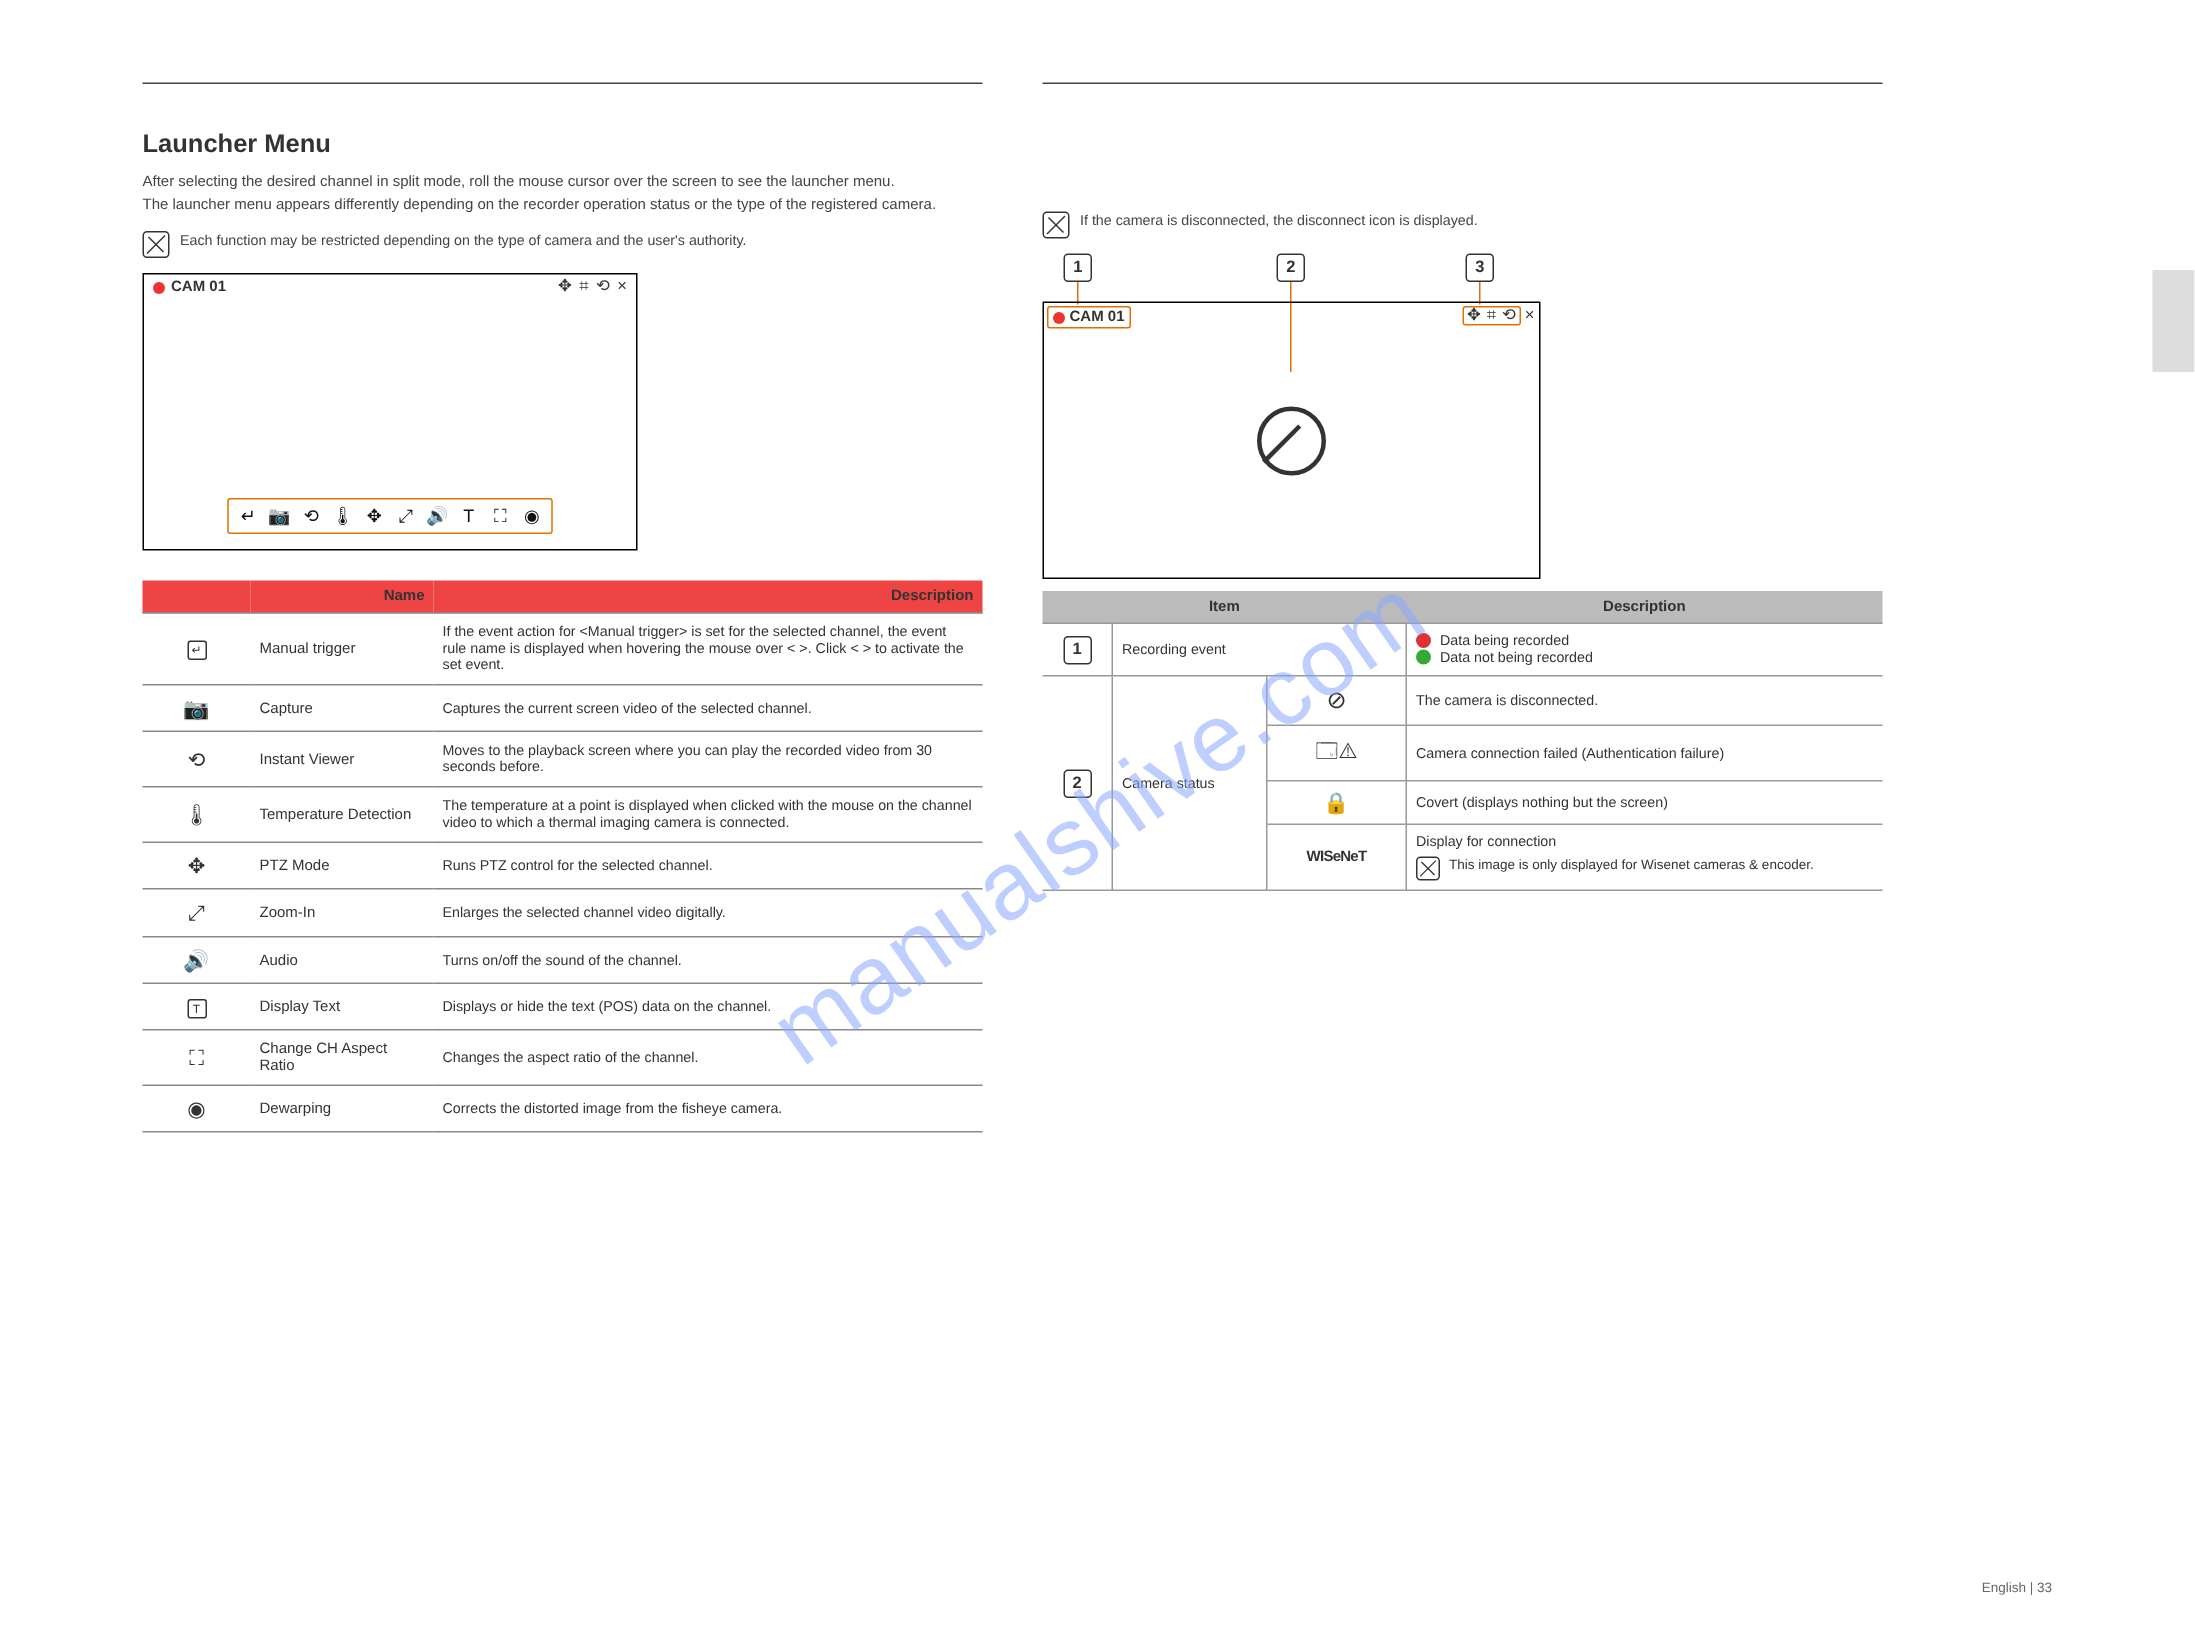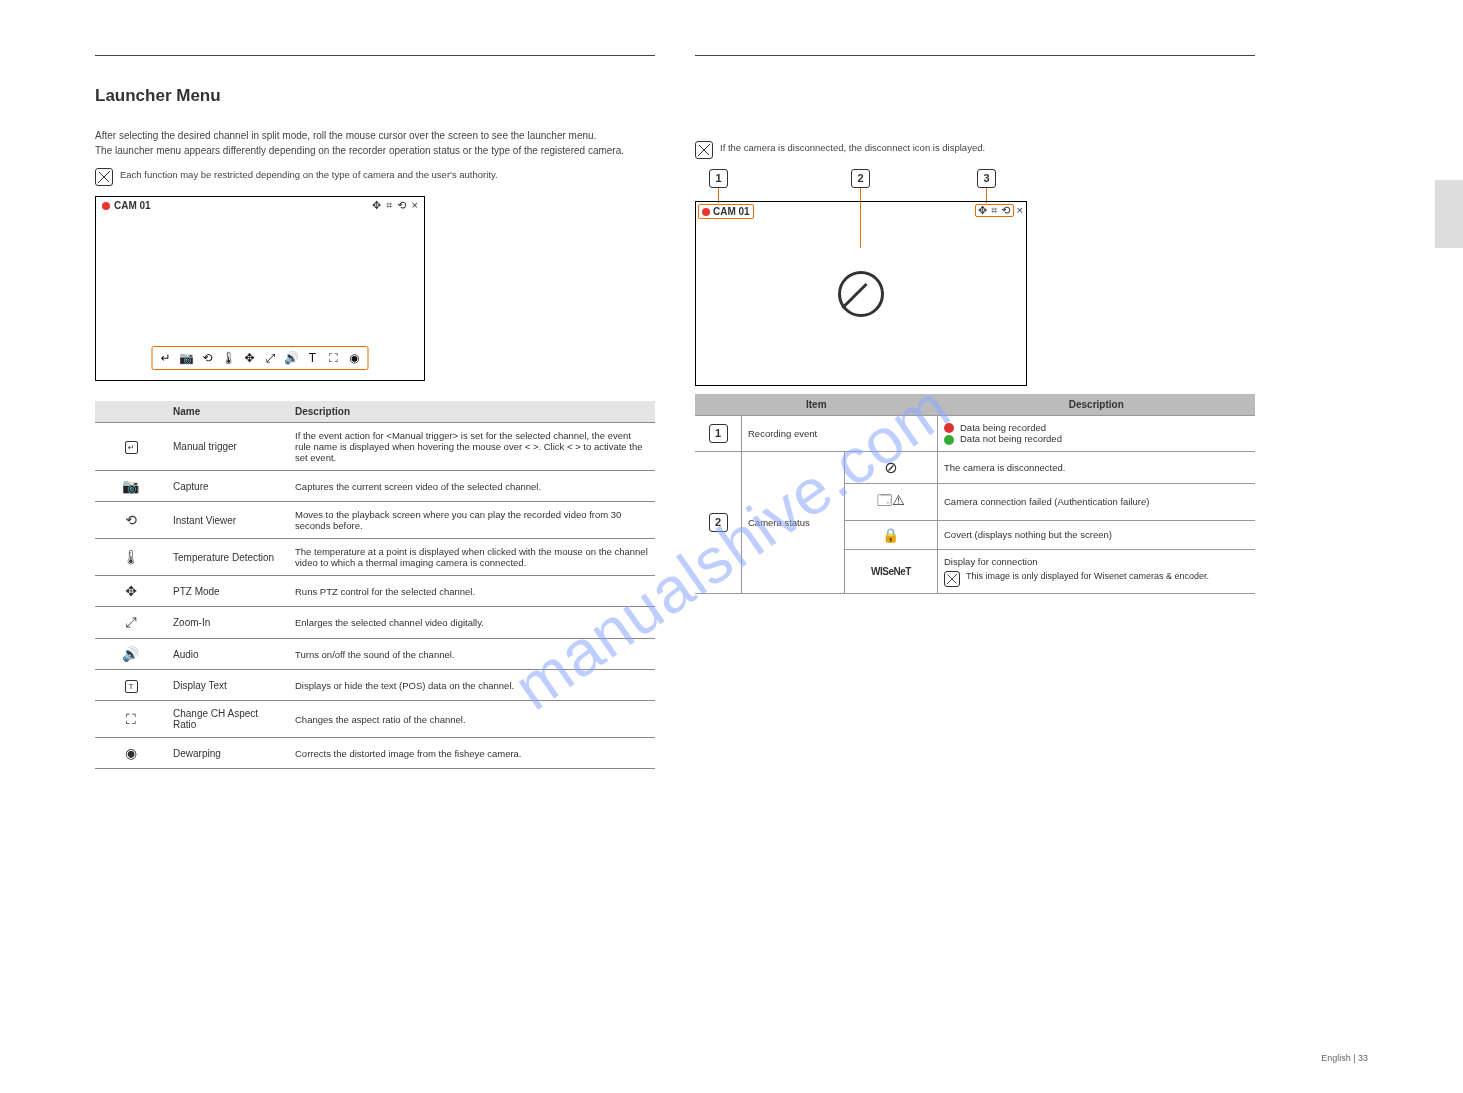--- a/index.html
+++ b/index.html
@@ -39,21 +39,21 @@
   .col-right { left: 695px; width: 560px; }
   .hr-top {
     height: 0;
     border-top: 1px solid #444;
     margin-bottom: 30px;
   }
   .section-title {
     font-size: 17px;
     font-weight: bold;
     color: #333;
-    margin: 24px 0 22px 0;
+    margin: 24px 0 8px 0;
   }
   .body-text {
     font-size: 10px;
     line-height: 1.5;
     color: #444;
   }
   .note-row {
     display: flex;
     gap: 7px;
     margin: 10px 0 10px 0;
@@ -124,24 +124,24 @@
     font-size: 12px;
     color: #111;
   }
   table.tbl {
     border-collapse: collapse;
     width: 100%;
     font-size: 10px;
     color: #333;
   }
   .tbl th {
-    background: #e5e5e5;
+    background: #ef4444;
     font-weight: bold;
     padding: 5px 6px;
-    text-align: left;
+    text-align: right;
     font-size: 10px;
   }
   .tbl td {
     border-top: 1px solid #888;
     border-bottom: 1px solid #888;
     padding: 7px 6px;
     vertical-align: middle;
   }
   .tbl .icon-cell { width: 60px; text-align: center; font-size: 14px; }
   .tbl .name-cell { width: 110px; }

